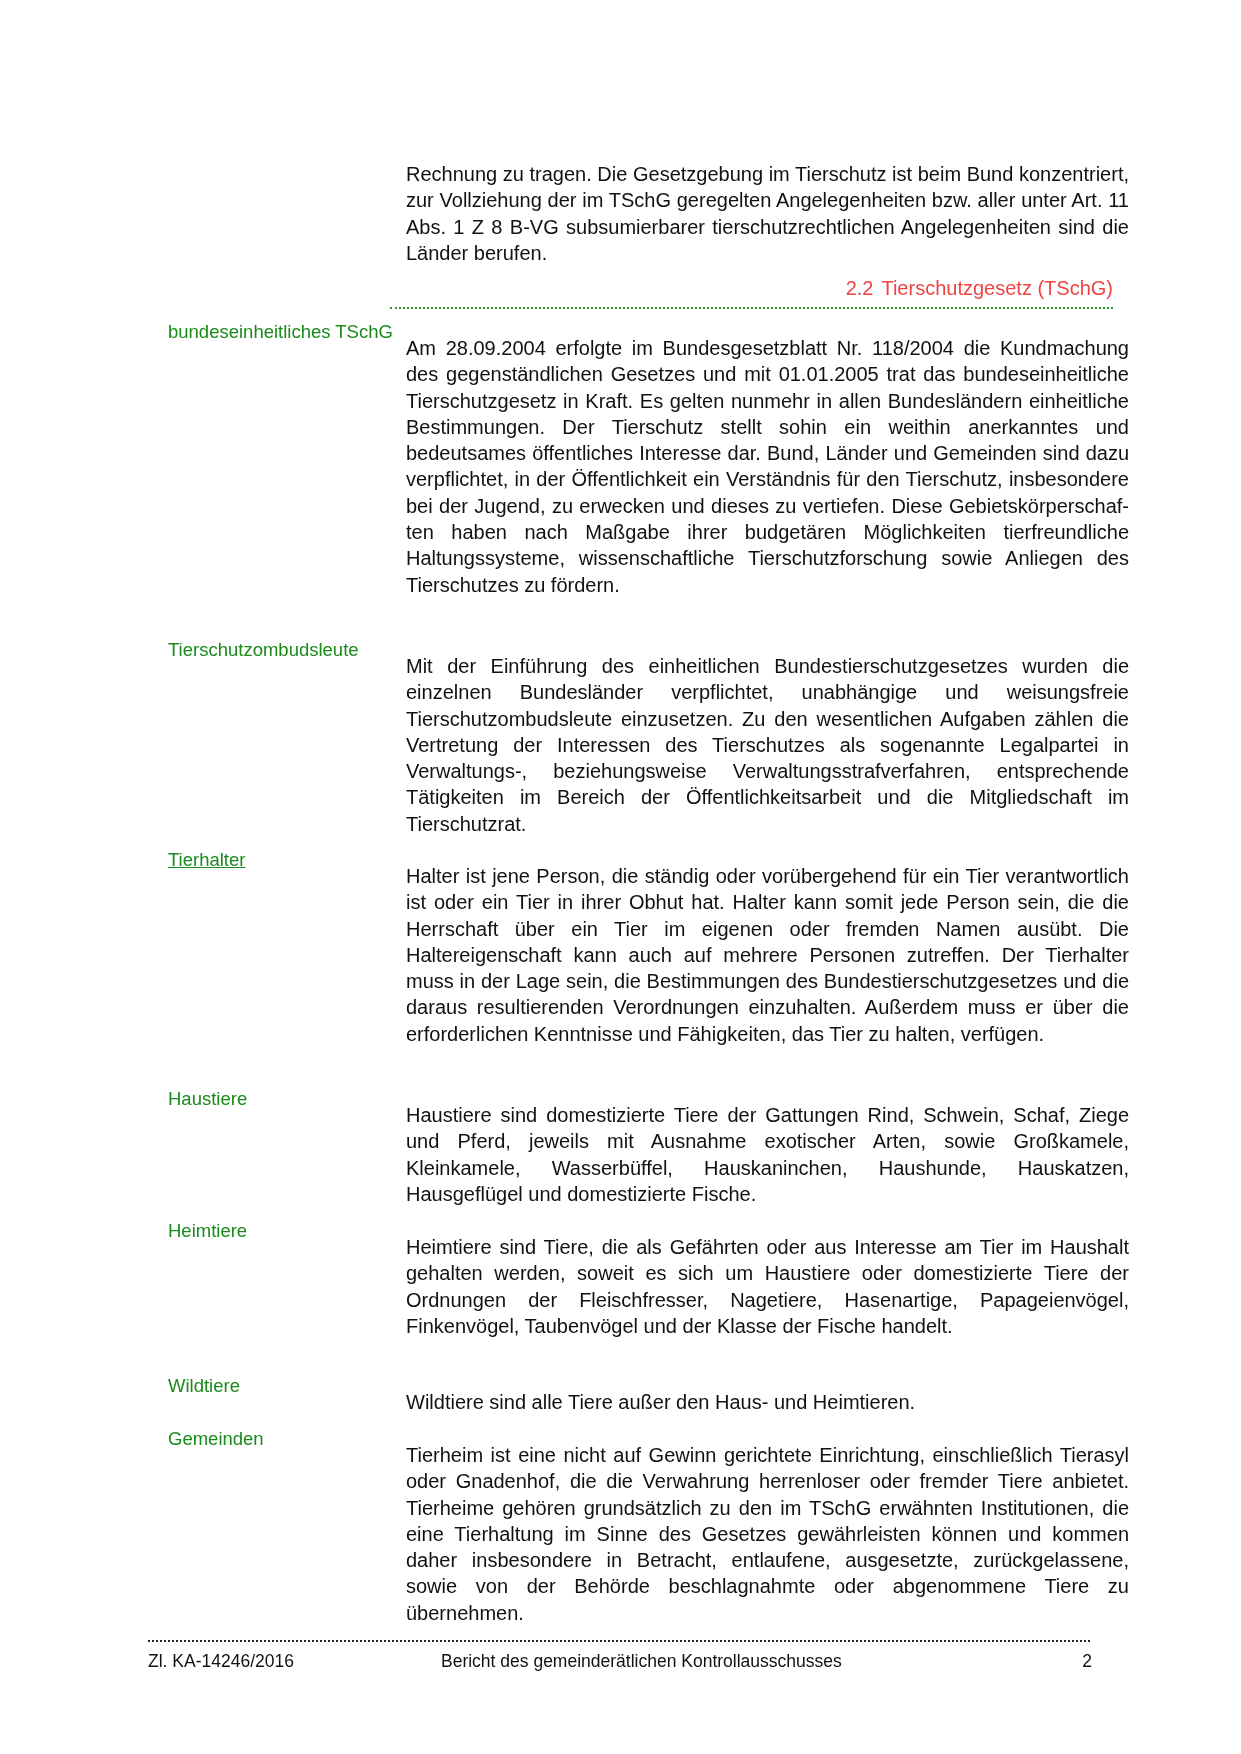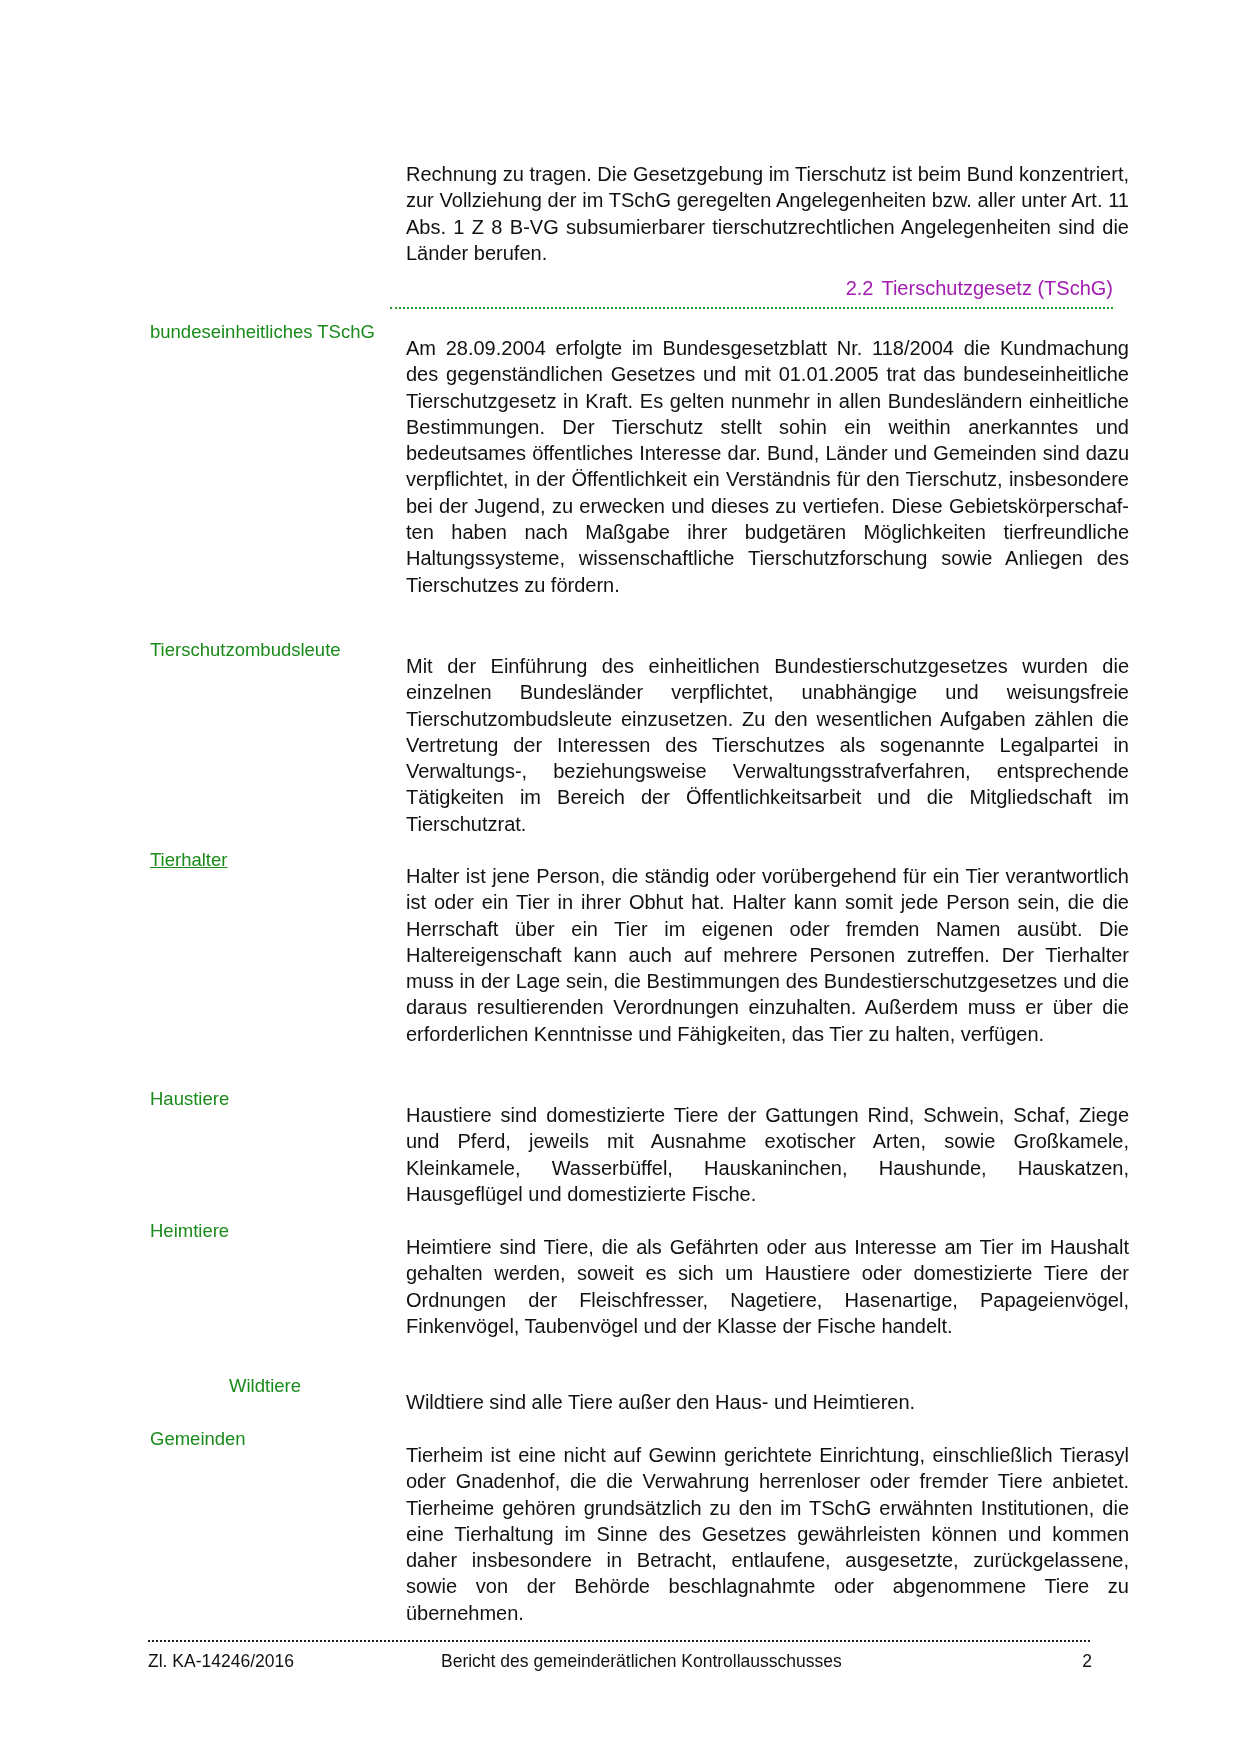--- a/index.html
+++ b/index.html
@@ -33,36 +33,36 @@
     }
     .intro { top: 145px; }
     .section-heading {
       position: absolute;
       left: 390px;
       width: 723px;
       top: 275px;
       text-align: right;
       font-size: 20px;
       line-height: 26px;
-      color: #a21caf;
+      color: #ef4444;
       margin: 0;
       font-weight: normal;
     }
     .section-heading .num { margin-right: 8px; }
     .dotted-rule {
       position: absolute;
       left: 390px;
       width: 723px;
       top: 307px;
       height: 0;
       border-top: 2px dotted #2a9a2a;
     }
     .entry-label {
       position: absolute;
-      left: 150px;
+      left: 168px;
       width: 230px;
       font-size: 18.5px;
       line-height: 24px;
       color: #1a8a1a;
       margin: 0;
     }
     .footer-rule {
       position: absolute;
       left: 148px;
       width: 942px;
@@ -101,21 +101,21 @@
 
   <p class="entry-label" style="top: 848px; text-decoration: underline;">Tierhalter</p>
   <p class="text-block" style="top: 847px;">Halter ist jene Person, die ständig oder vorübergehend für ein Tier ver­antwortlich ist oder ein Tier in ihrer Obhut hat. Halter kann somit jede Person sein, die die Herrschaft über ein Tier im eigenen oder fremden Namen ausübt. Die Haltereigenschaft kann auch auf mehrere Perso­nen zutreffen. Der Tierhalter muss in der Lage sein, die Bestimmungen des Bundestierschutzgesetzes und die daraus resultierenden Verord­nungen einzuhalten. Außerdem muss er über die erforderlichen Kennt­nisse und Fähigkeiten, das Tier zu halten, verfügen.</p>
 
   <p class="entry-label" style="top: 1087px;">Haustiere</p>
   <p class="text-block" style="top: 1086px;">Haustiere sind domestizierte Tiere der Gattungen Rind, Schwein, Schaf, Ziege und Pferd, jeweils mit Ausnahme exotischer Arten, sowie Großkamele, Kleinkamele, Wasserbüffel, Hauskaninchen, Haushunde, Hauskatzen, Hausgeflügel und domestizierte Fische.</p>
 
   <p class="entry-label" style="top: 1219px;">Heimtiere</p>
   <p class="text-block" style="top: 1218px;">Heimtiere sind Tiere, die als Gefährten oder aus Interesse am Tier im Haushalt gehalten werden, soweit es sich um Haustiere oder domesti­zierte Tiere der Ordnungen der Fleischfresser, Nagetiere, Hasenartige, Papageienvögel, Finkenvögel, Taubenvögel und der Klasse der Fische handelt.</p>
 
-  <p class="entry-label" style="top: 1374px; text-align: center;">Wildtiere</p>
+  <p class="entry-label" style="top: 1374px;">Wildtiere</p>
   <p class="text-block" style="top: 1373px;">Wildtiere sind alle Tiere außer den Haus- und Heimtieren.</p>
 
   <p class="entry-label" style="top: 1427px;">Gemeinden</p>
   <p class="text-block" style="top: 1426px;">Tierheim ist eine nicht auf Gewinn gerichtete Einrichtung, einschließlich Tierasyl oder Gnadenhof, die die Verwahrung herrenloser oder fremder Tiere anbietet. Tierheime gehören grundsätzlich zu den im TSchG er­wähnten Institutionen, die eine Tierhaltung im Sinne des Gesetzes ge­währleisten können und kommen daher insbesondere in Betracht, ent­laufene, ausgesetzte, zurückgelassene, sowie von der Behörde be­schlagnahmte oder abgenommene Tiere zu übernehmen.</p>
 
   <div class="footer-rule"></div>
   <div class="footer">
     <span class="ref">Zl. KA-14246/2016</span>
     <span class="title">Bericht des gemeinderätlichen Kontrollausschusses</span>
     <span class="page-num">2</span>

